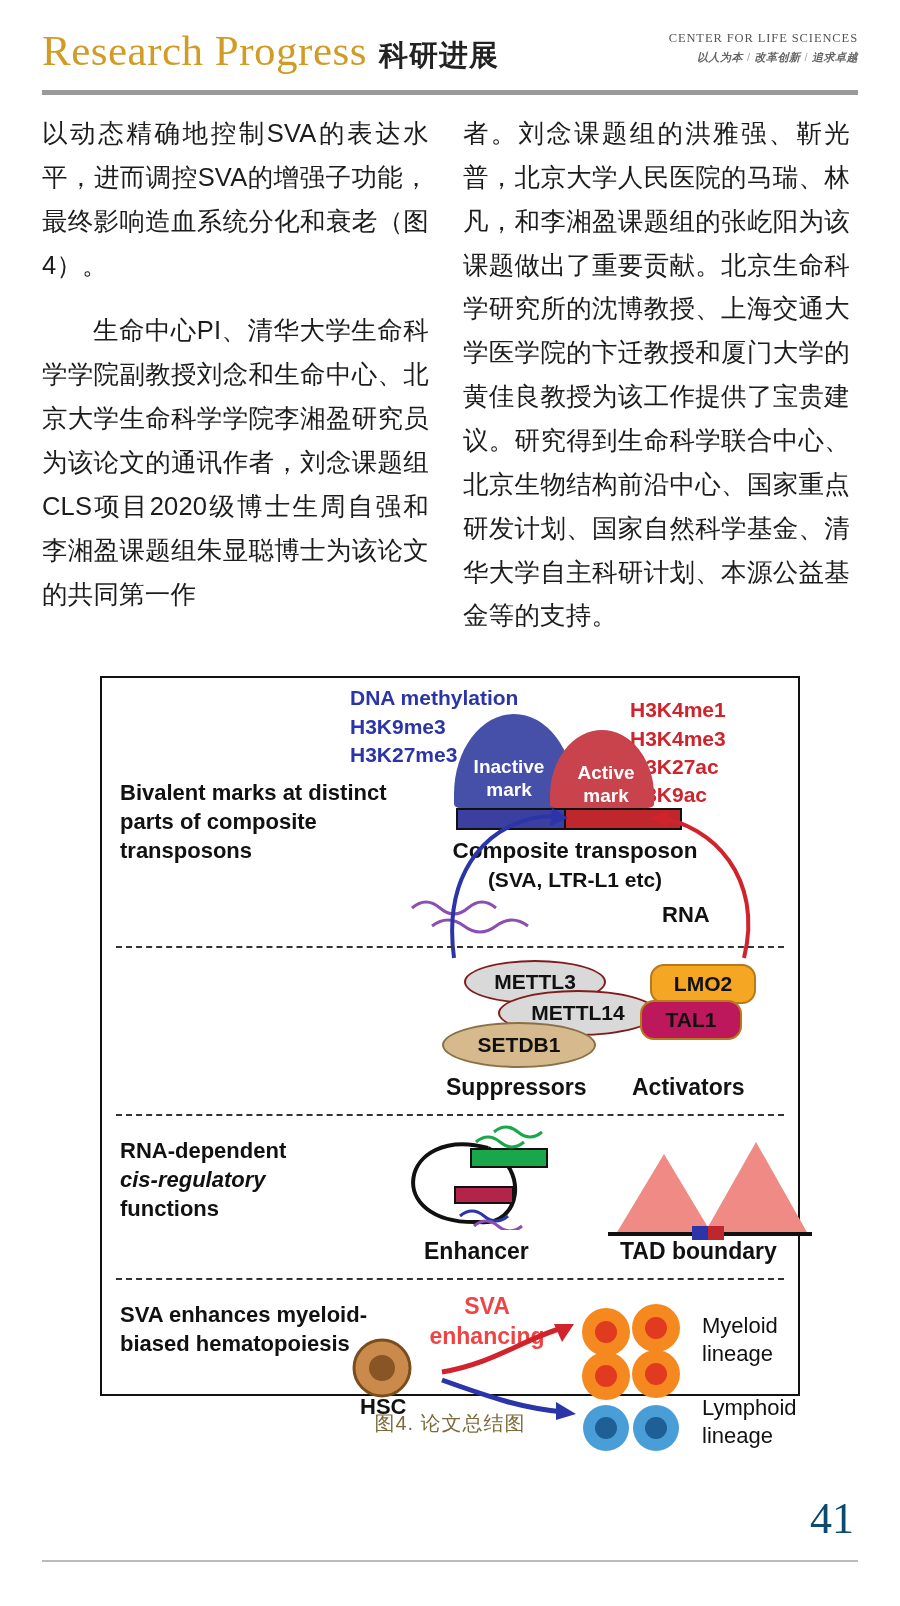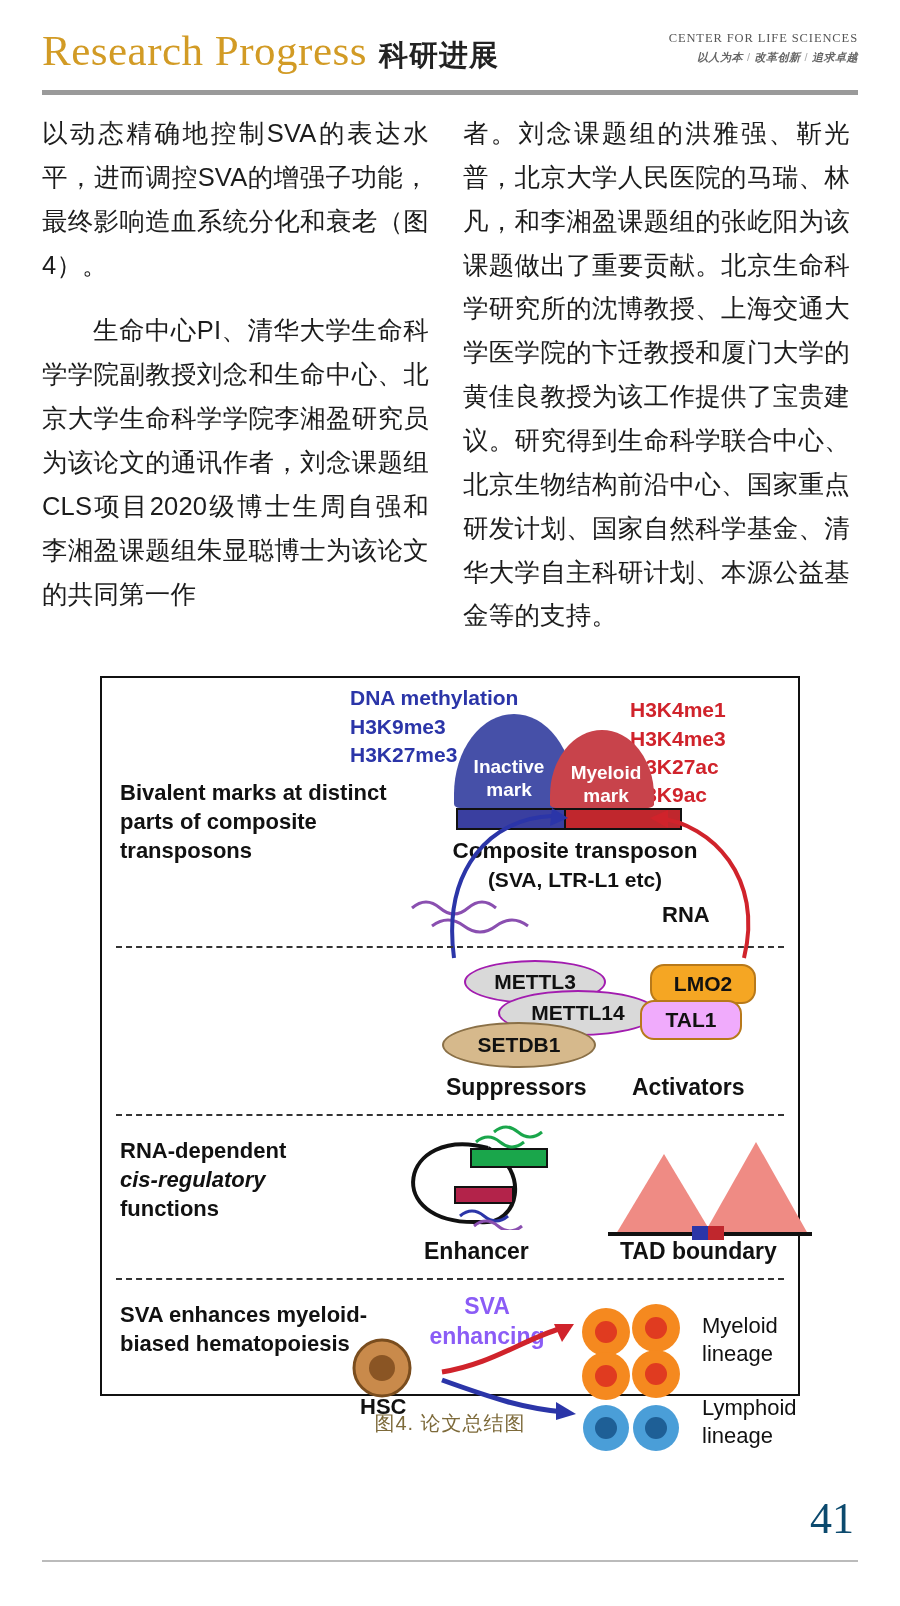--- a/index.html
+++ b/index.html
@@ -154,34 +154,34 @@
     position:absolute; text-align:center; font-weight:bold; font-size:22.5px; line-height:1.3; color:#111;
   }
   .ctrans .sub { font-weight:bold; font-size:21px; }
   .rna-label { position:absolute; font-weight:bold; font-size:22px; color:#111; }
 
   
   .blob {
     position:absolute;
     display:flex; align-items:center; justify-content:center;
     font-weight:bold; font-size:21px; color:#111;
-    border:2px solid #a21caf;
+    border:2px solid #7f1d1d;
     border-radius:50%;
   }
   .blob.gray { background:#d9d9d9; }
   .blob.tan  { background:#d6b98c; border-color:#8a7047; }
   .blob.orange { background:#f5a623; border:2px solid #b8791a; border-radius:14px; }
-  .blob.orange2 { background:#f0abfc; border:2px solid #b8791a; border-radius:14px; }
+  .blob.orange2 { background:#be185d; border:2px solid #b8791a; border-radius:14px; }
   .grouplabel { position:absolute; font-weight:bold; font-size:23px; color:#111; }
 
   
   .enh-label, .tad-label { position:absolute; font-weight:bold; font-size:23px; color:#111; }
 
   
-  .sva-red { position:absolute; color:#8b5cf6; font-weight:bold; font-size:23px; line-height:1.3; text-align:center; }
+  .sva-red { position:absolute; color:#ef4444; font-weight:bold; font-size:23px; line-height:1.3; text-align:center; }
   .lin-label { position:absolute; font-size:22px; color:#111; line-height:1.25; }
   .hsc-label { position:absolute; font-weight:bold; font-size:22px; color:#111; }
 
   
   .pagenum {
     position: absolute;
     right: 46px;
     bottom: 62px;
     font-family: "Liberation Serif", serif;
     font-size: 44px;
@@ -235,21 +235,21 @@
       <div class="b1-txt-red" style="left:528px; top:18px;">
         <div>H3K4me1</div>
         <div>H3K4me3</div>
         <div>H3K27ac</div>
         <div>H3K9ac</div>
       </div>
 
       <div class="hump-blue" style="left:352px; top:36px;"></div>
       <div class="hump-red" style="left:448px; top:52px;"></div>
       <div class="hump-label" style="left:352px; top:78px; width:110px;">Inactive mark</div>
-      <div class="hump-label" style="left:460px; top:84px; width:88px;">Myeloid mark</div>
+      <div class="hump-label" style="left:460px; top:84px; width:88px;">Active mark</div>
 
       <div class="bar-blue" style="left:354px; top:130px; width:110px;"></div>
       <div class="bar-red" style="left:462px; top:130px; width:118px;"></div>
 
       <div class="ctrans" style="left:318px; top:158px; width:310px;">
         <div>Composite transposon</div>
         <div class="sub">(SVA, LTR-L1 etc)</div>
       </div>
 
       <svg style="position:absolute; left:300px; top:214px;" width="260" height="48">

